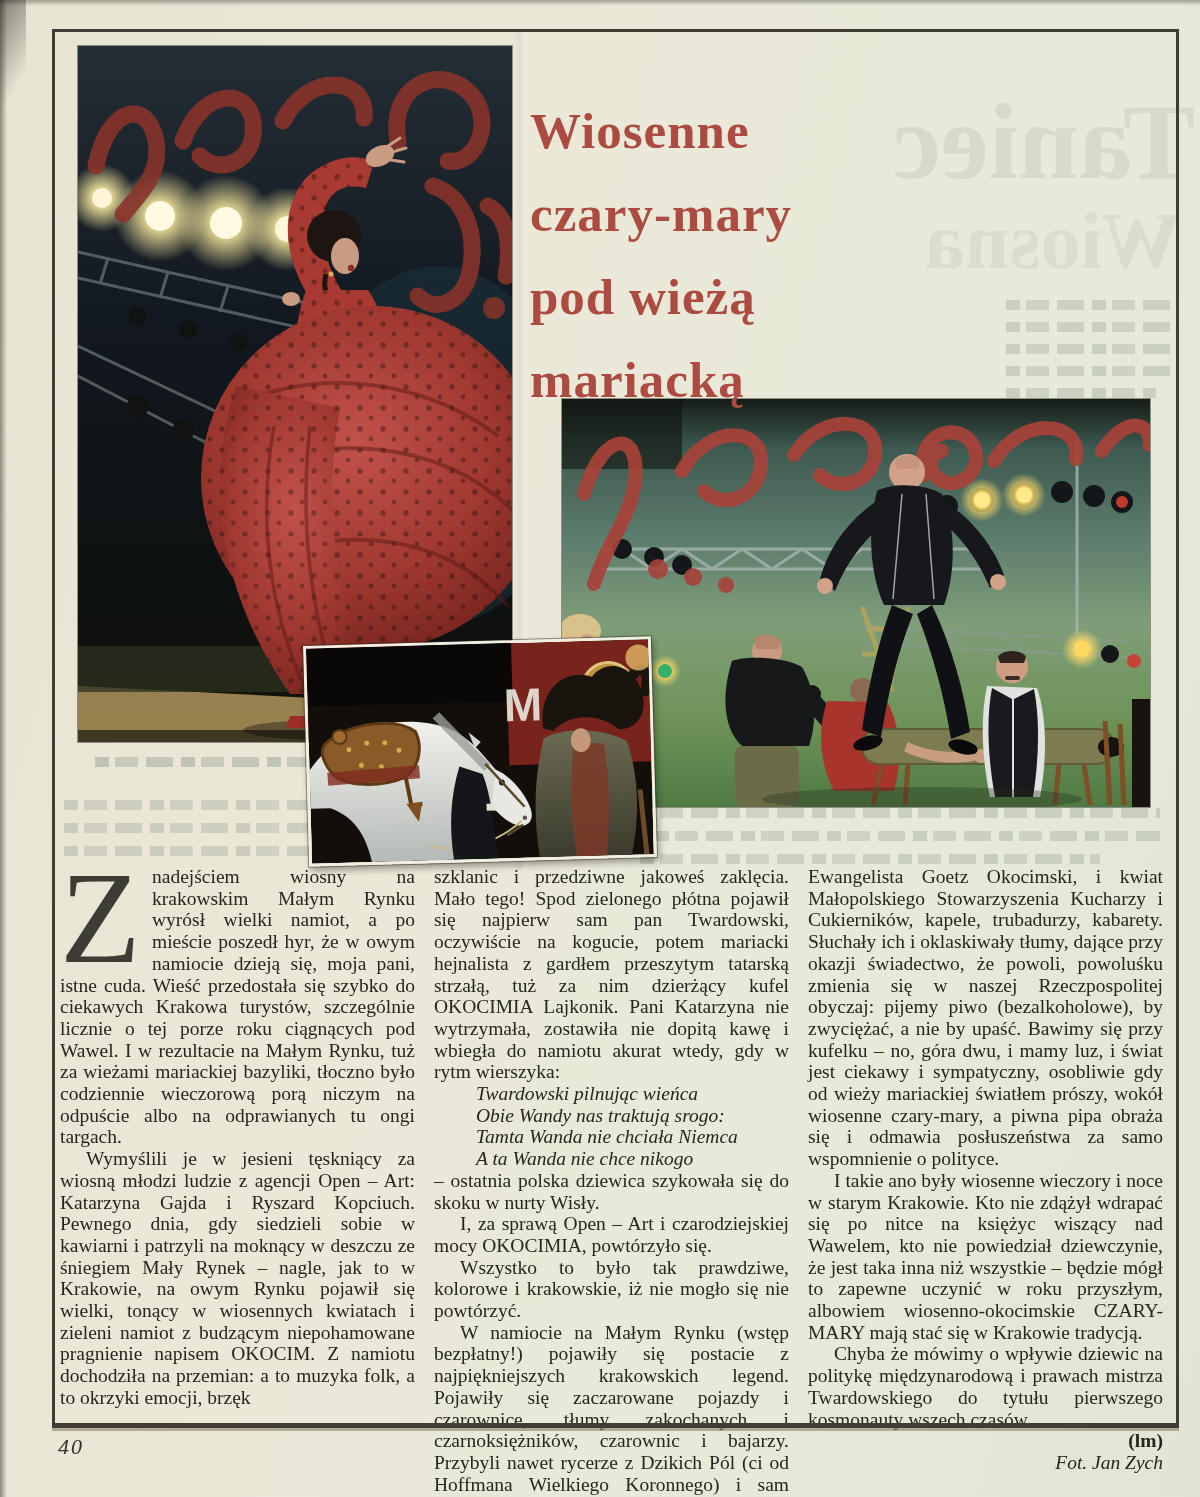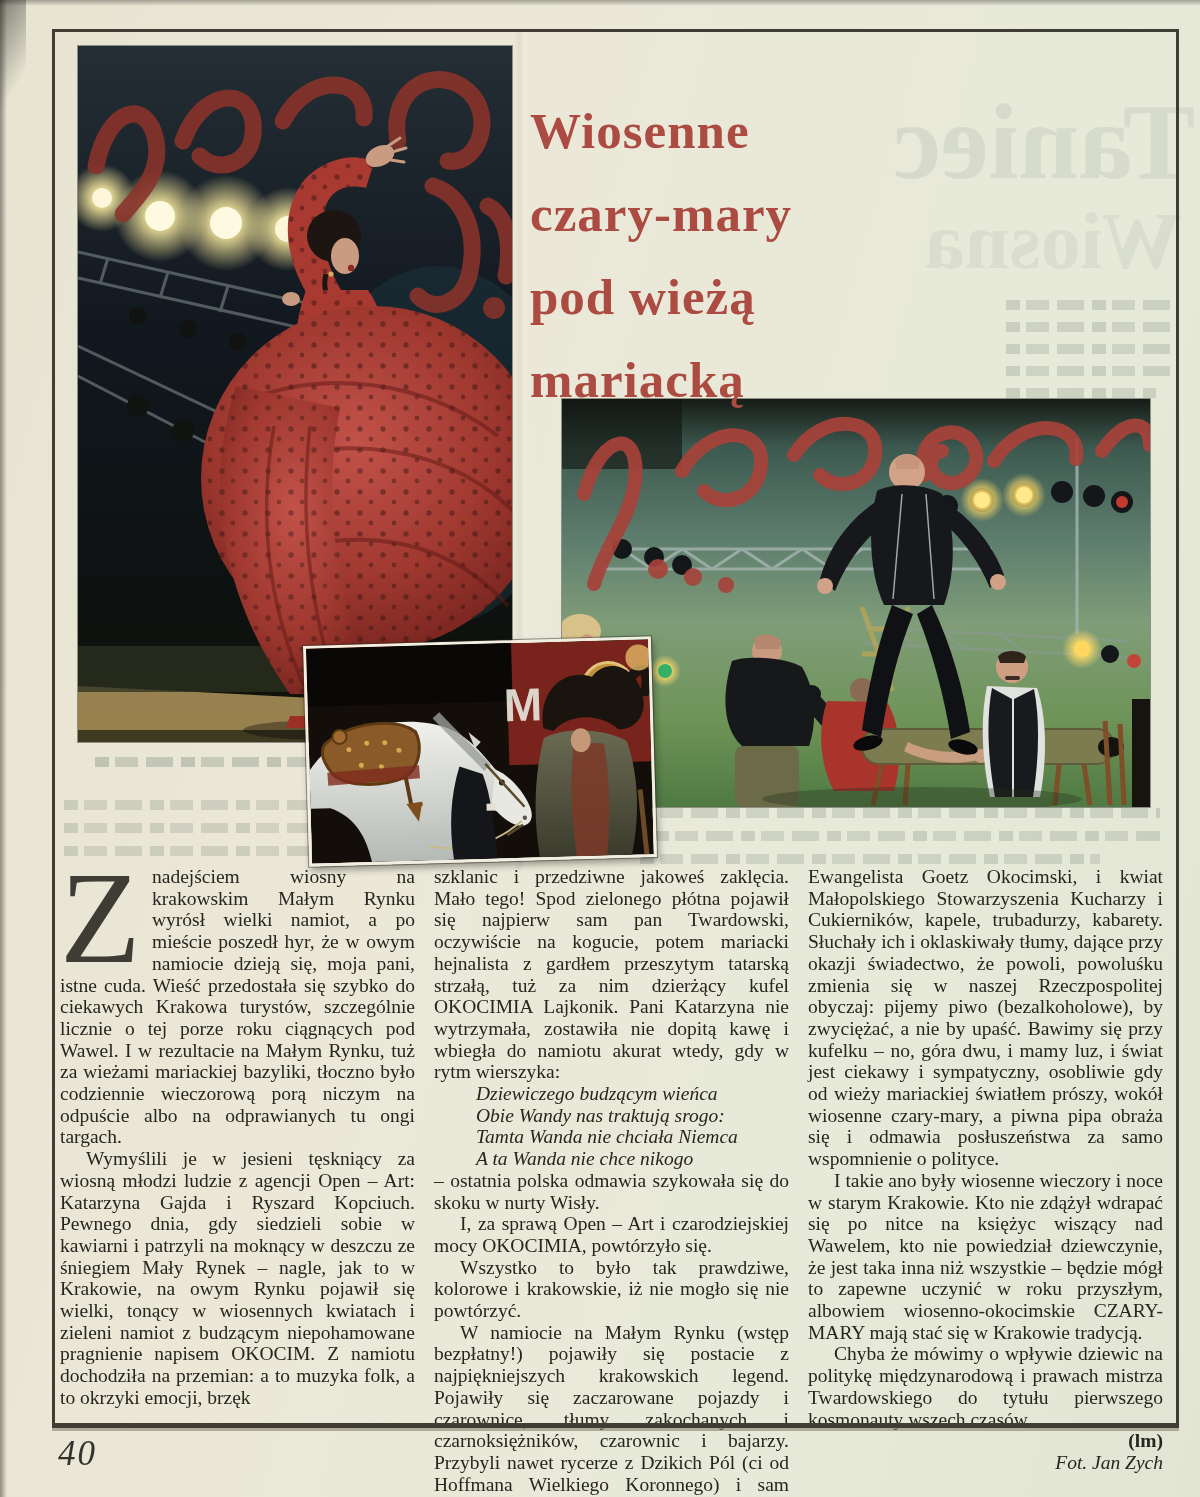--- a/index.html
+++ b/index.html
@@ -45,21 +45,21 @@
   .col{width:355px;font-size:19.5px;line-height:21.7px;color:#26251f;text-align:justify;}
   .col p{margin:0;}
   .p-indent{text-indent:26px;}
   .p-noindent{text-indent:0;}
   .p-verse{font-style:italic;margin-left:42px !important;text-align:left;}
   .dropcap{float:left;font-size:132px;line-height:100px;height:104px;width:84px;
        color:#3d3c35;margin:2px 8px 0 0;}
   .tailline{text-align:right;font-weight:bold;margin-top:-21.7px;}
   .credit{text-align:right;font-style:italic;}
 
-  .page-number{position:absolute;left:58px;top:1434px;font-size:35px;font-style:italic;
+  .page-number{position:absolute;left:58px;top:1434px;font-size:22px;font-style:italic;
        color:#33322c;z-index:9;letter-spacing:2px;}
 
   .crease{position:absolute;left:514px;top:29px;width:16px;height:840px;z-index:0;
        background:linear-gradient(90deg,rgba(90,90,70,0),rgba(90,90,70,.07),rgba(255,255,250,.12),rgba(90,90,70,0));}
 </style>
 </head>
 <body>
 
 <div class="scan-edge-left"></div>
 <div class="scan-edge-top"></div>
@@ -403,25 +403,25 @@
 
 <div class="page-frame"></div>
 
 <div class="article" id="article">
     <div class="col">
       <p class="p-noindent"><span class="dropcap">Z</span>nadejściem wiosny na krakowskim Małym Rynku wyrósł wielki namiot, a po mieście poszedł hyr, że w owym namiocie dzieją się, moja pani, istne cuda. Wieść przedostała się szybko do ciekawych Krakowa turystów, szczególnie licznie o tej porze roku ciągnących pod Wawel. I w rezultacie na Małym Rynku, tuż za wieżami mariackiej bazyliki, tłoczno było codziennie wieczorową porą niczym na odpuście albo na odprawianych tu ongi targach.</p>
       <p class="p-indent">Wymyślili je w jesieni tęskniący za wiosną młodzi ludzie z agencji Open – Art: Katarzyna Gajda i Ryszard Kopciuch. Pewnego dnia, gdy siedzieli sobie w kawiarni i patrzyli na moknący w deszczu ze śniegiem Mały Rynek – nagle, jak to w Krakowie, na owym Rynku pojawił się wielki, tonący w wiosennych kwiatach i zieleni namiot z budzącym niepohamowane pragnienie napisem OKOCIM. Z namiotu dochodziła na przemian: a to muzyka folk, a to okrzyki emocji, brzęk</p>
     </div>
     <div class="col">
       <p class="p-noindent">szklanic i przedziwne jakoweś zaklęcia. Mało tego! Spod zielonego płótna pojawił się najpierw sam pan Twardowski, oczywiście na kogucie, potem mariacki hejnalista z gardłem przeszytym tatarską strzałą, tuż za nim dzierżący kufel OKOCIMIA Lajkonik. Pani Katarzyna nie wytrzymała, zostawiła nie dopitą kawę i wbiegła do namiotu akurat wtedy, gdy w rytm wierszyka:</p>
-      <p class="p-verse">Dziewiczego budzącym wieńca</p>
+      <p class="p-verse">Twardowski pilnując wieńca</p>
       <p class="p-verse">Obie Wandy nas traktują srogo:</p>
       <p class="p-verse">Tamta Wanda nie chciała Niemca</p>
       <p class="p-verse">A ta Wanda nie chce nikogo</p>
-      <p class="p-noindent">– ostatnia polska odmawia szykowała się do skoku w nurty Wisły.</p>
+      <p class="p-noindent">– ostatnia polska dziewica szykowała się do skoku w nurty Wisły.</p>
       <p class="p-indent">I, za sprawą Open – Art i czarodziejskiej mocy OKOCIMIA, powtórzyło się.</p>
       <p class="p-indent">Wszystko to było tak prawdziwe, kolorowe i krakowskie, iż nie mogło się nie powtórzyć.</p>
       <p class="p-indent">W namiocie na Małym Rynku (wstęp bezpłatny!) pojawiły się postacie z najpiękniejszych krakowskich legend. Pojawiły się zaczarowane pojazdy i czarownice, tłumy zakochanych i czarnoksiężników, czarownic i bajarzy. Przybyli nawet rycerze z Dzikich Pól (ci od Hoffmana Wielkiego Koronnego) i sam twórca przesławnego browaru Jan</p>
     </div>
     <div class="col">
       <p class="p-noindent">Ewangelista Goetz Okocimski, i kwiat Małopolskiego Stowarzyszenia Kucharzy i Cukierników, kapele, trubadurzy, kabarety. Słuchały ich i oklaskiwały tłumy, dające przy okazji świadectwo, że powoli, powoluśku zmienia się w naszej Rzeczpospolitej obyczaj: pijemy piwo (bezalkoholowe), by zwyciężać, a nie by upaść. Bawimy się przy kufelku – no, góra dwu, i mamy luz, i świat jest ciekawy i sympatyczny, osobliwie gdy od wieży mariackiej światłem prószy, wokół wiosenne czary-mary, a piwna pipa obraża się i odmawia posłuszeństwa za samo wspomnienie o polityce.</p>
       <p class="p-indent">I takie ano były wiosenne wieczory i noce w starym Krakowie. Kto nie zdążył wdrapać się po nitce na księżyc wiszący nad Wawelem, kto nie powiedział dziewczynie, że jest taka inna niż wszystkie – będzie mógł to zapewne uczynić w roku przyszłym, albowiem wiosenno-okocimskie CZARY-MARY mają stać się w Krakowie tradycją.</p>
       <p class="p-indent">Chyba że mówimy o wpływie dziewic na politykę międzynarodową i prawach mistrza Twardowskiego do tytułu pierwszego kosmonauty wszech czasów.</p>
       <p class="tailline">(lm)</p>
       <p class="credit">Fot. Jan Zych</p>

